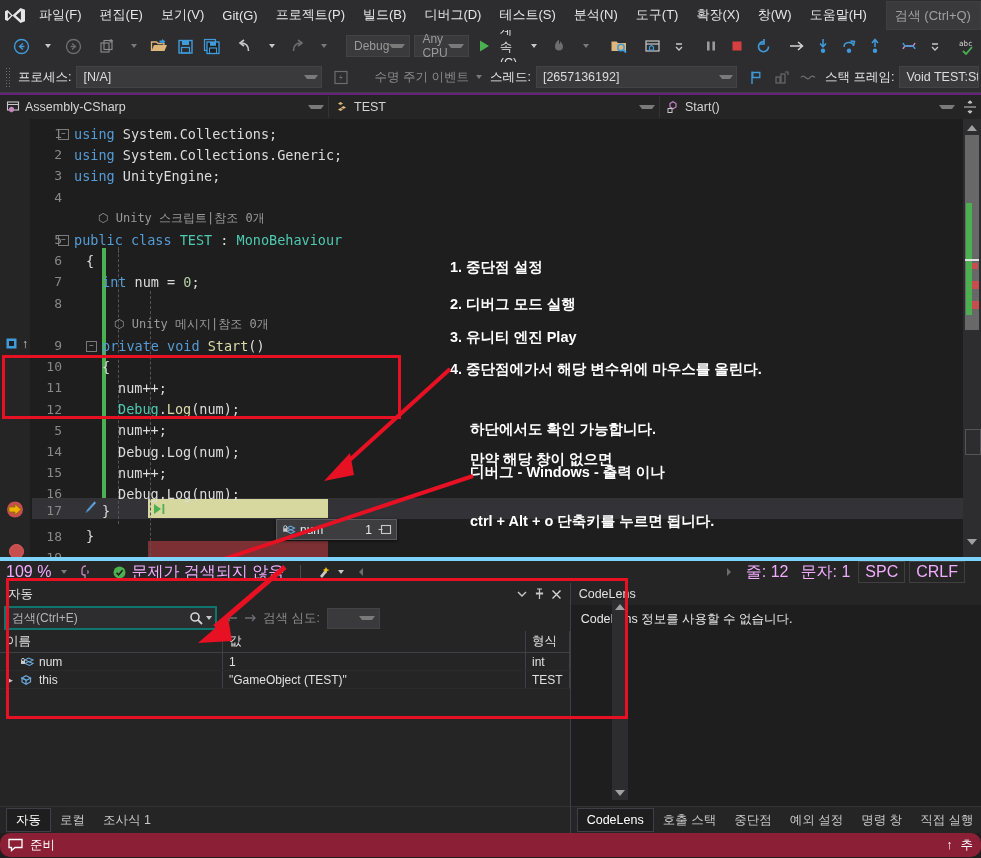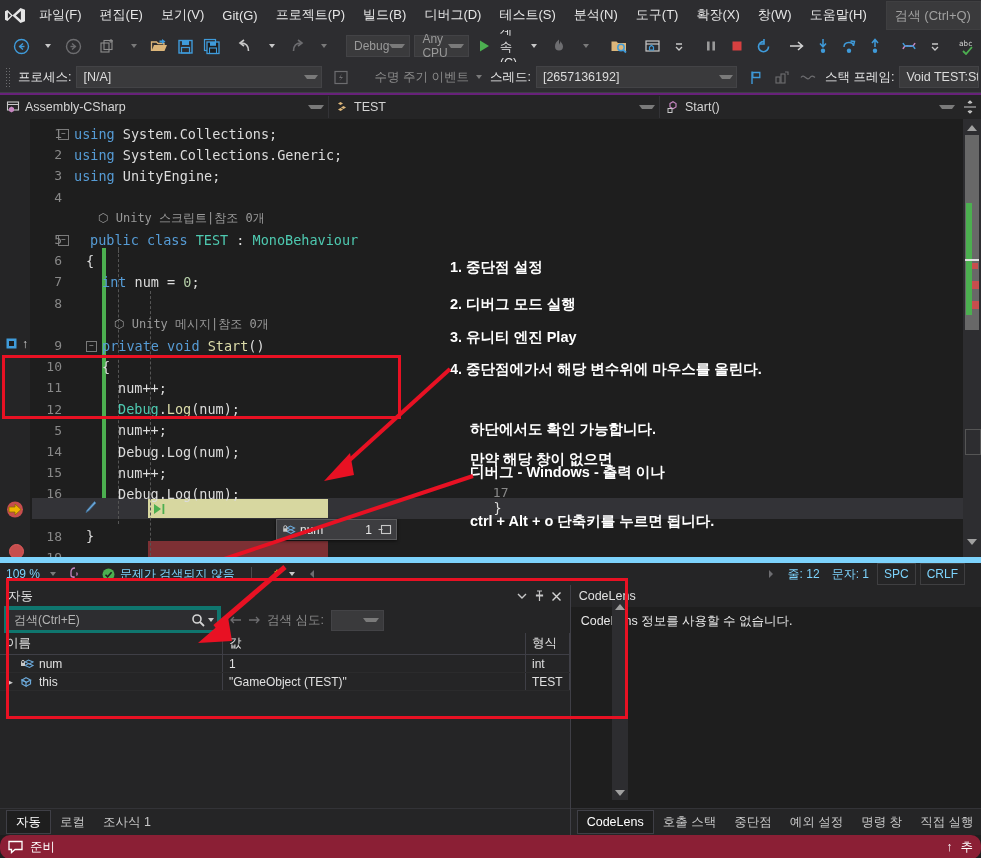--- a/index.html
+++ b/index.html
@@ -66,30 +66,30 @@
   .anno{position:absolute;color:#ffffff;font-size:14.5px;font-weight:bold;white-space:nowrap;
      font-family:"Liberation Sans",sans-serif;}
   .redbox{position:absolute;border:3px solid #e81123;pointer-events:none;}
   
   #vscroll{position:absolute;right:0;top:0;width:18px;height:100%;background:#2d2d30;}
   #vscroll .thumb{position:absolute;left:2px;width:14px;background:#686868;}
   .sb-arrow{position:absolute;left:4px;width:0;height:0;border-left:5px solid transparent;
      border-right:5px solid transparent;}
   
   #editstatus{height:22px;background:#252526;display:flex;align-items:center;
-     border-top:6px solid #7dd3fc;font-size:12px;color:#7dd3fc;}
+     border-top:4px solid #7dd3fc;font-size:16px;color:#f0abfc;}
   #editstatus .seg{display:flex;align-items:center;padding:0 6px;height:20px;white-space:nowrap;}
   .boxseg{border:1px solid #3f3f41;padding:1px 6px;margin:0 2px;}
   
   #bottom{display:flex;height:250px;background:#1e1e1e;}
   #autos-pane{width:630px;background:#252526;display:flex;flex-direction:column;border-right:1px solid #3f3f46;}
   .pane-head{height:22px;display:flex;align-items:center;padding:0 4px 0 8px;font-size:12.5px;color:#e0e0e0;background:#252526;}
   .pane-head .tools{margin-left:auto;display:flex;align-items:center;gap:6px;padding-right:4px;}
   #autos-toolbar{height:26px;display:flex;align-items:center;padding:0 4px;background:#252526;}
-  #autos-search{background:#2d2d30;border:4px solid #0f766e;height:20px;width:200px;display:flex;
+  #autos-search{background:#2d2d30;border:2px solid #0f766e;height:20px;width:200px;display:flex;
      align-items:center;padding:0 3px 0 6px;color:#b4b4b4;font-size:12px;}
   #autos-grid{flex:1;display:flex;flex-direction:column;overflow:hidden;}
   .grid-head{display:flex;height:21px;background:#252526;border-bottom:1px solid #3f3f46;font-size:12.5px;color:#e0e0e0;}
   .grid-head .cell{display:flex;align-items:center;padding:0 6px;border-right:1px solid #3f3f46;}
   .grow{display:flex;height:17px;font-size:12px;color:#e0e0e0;border-bottom:1px solid #2b2b2c;}
   .grow .cell{display:flex;align-items:center;padding:0 6px;border-right:1px solid #3f3f46;overflow:hidden;white-space:nowrap;}
   .c-name{width:210px;flex:none}.c-val{width:290px;flex:none}.c-type{flex:1}
   #codelens-pane{flex:1;display:flex;flex-direction:column;background:#1e1e1e;}
   #codelens-body{flex:1;padding:6px 10px;font-size:12.5px;color:#e8e8e8;}
   .tabstrip{height:26px;display:flex;align-items:center;background:#252526;padding-left:6px;border-top:1px solid #333337;}
@@ -413,35 +413,35 @@
   <div class="vguide" style="left:118px;top:128px;height:6px;"></div>
 
   <div id="code-lines">
       <div class="collapse" style="left: 58px; top: 10px;">−</div>
       <div class="codeline" style="top: 4px;"><div class="lnum">1</div><div class="ctext"><span style="margin-left: 0px;"><span class="k">using</span><span class="p"> System.Collections;</span></span></div></div>
       <div class="codeline" style="top: 25.2px;"><div class="lnum">2</div><div class="ctext"><span style="margin-left: 0px;"><span class="k">using</span><span class="p"> System.Collections.Generic;</span></span></div></div>
       <div class="codeline" style="top: 46.4px;"><div class="lnum">3</div><div class="ctext"><span style="margin-left: 0px;"><span class="k">using</span><span class="p"> UnityEngine;</span></span></div></div>
       <div class="codeline" style="top: 67.6px;"><div class="lnum">4</div><div class="ctext"><span style="margin-left: 0px;"></span></div></div>
       <div class="codeline" style="top: 88.8px;"><div class="lnum"></div><div class="ctext"><span class="cref" style="margin-left: 24px; font-size: 12px;">⬡ Unity 스크립트|참조 0개</span></div></div>
       <div class="collapse" style="left: 58px; top: 116px;">−</div>
-      <div class="codeline" style="top: 110px;"><div class="lnum">5</div><div class="ctext"><span style="margin-left: 16px;"><span class="k">public class </span><span class="t">TEST</span><span class="p"> : </span><span class="t">MonoBehaviour</span></span></div></div>
+      <div class="codeline" style="top: 110px;"><div class="lnum">5</div><div class="ctext"><span style="margin-left: 0px;"><span class="k">public class </span><span class="t">TEST</span><span class="p"> : </span><span class="t">MonoBehaviour</span></span></div></div>
       <div class="codeline" style="top: 131.2px;"><div class="lnum">6</div><div class="ctext"><span style="margin-left: 12px;"><span class="p">{</span></span></div></div>
       <div class="codeline" style="top: 152.4px;"><div class="lnum">7</div><div class="ctext"><span style="margin-left: 28px;"><span class="k">int</span><span class="p"> num = </span><span class="n">0</span><span class="p">;</span></span></div></div>
       <div class="codeline" style="top: 173.6px;"><div class="lnum">8</div><div class="ctext"><span style="margin-left: 0px;"></span></div></div>
       <div class="codeline" style="top: 194.8px;"><div class="lnum"></div><div class="ctext"><span class="cref" style="margin-left: 40px; font-size: 12px;">⬡ Unity 메시지|참조 0개</span></div></div>
       <div class="collapse" style="left: 86px; top: 222px;">−</div>
       <div class="codeline" style="top: 216px;"><div class="lnum">9</div><div class="ctext"><span style="margin-left: 28px;"><span class="k">private void </span><span class="m">Start</span><span class="p">()</span></span></div></div>
       <div class="codeline" style="top: 237.2px;"><div class="lnum">10</div><div class="ctext"><span style="margin-left: 28px;"><span class="p">{</span></span></div></div>
       <div class="codeline" style="top: 258.4px;"><div class="lnum">11</div><div class="ctext"><span style="margin-left: 44px;"><span class="p">num++;</span></span></div></div>
       <div class="codeline" style="top: 279.6px;"><div class="lnum">12</div><div class="ctext"><span style="margin-left: 44px;"><span class="t">Debug</span><span class="p">.</span><span class="m">Log</span><span class="p">(num);</span></span></div></div>
       <div class="codeline" style="top: 300.8px;"><div class="lnum">5</div><div class="ctext"><span style="margin-left: 44px;"><span class="p">num++;</span></span></div></div>
       <div class="codeline" style="top: 322px;"><div class="lnum">14</div><div class="ctext"><span style="margin-left: 44px;"><span class="p">Debug.Log(num);</span></span></div></div>
       <div class="codeline" style="top: 343.2px;"><div class="lnum">15</div><div class="ctext"><span style="margin-left: 44px;"><span class="p">num++;</span></span></div></div>
       <div class="codeline" style="top: 364.4px;"><div class="lnum">16</div><div class="ctext"><span style="margin-left: 44px;"><span class="p">Debug.Log(num);</span></span></div></div>
-      <div class="codeline" style="top: 366px; flex-direction: column;"><div class="lnum">17</div><div class="ctext"><span style="margin-left: 28px;"><span class="p">}</span></span></div></div>
+      <div class="codeline" style="top: 381px;"><div class="lnum">17</div><div class="ctext"><span style="margin-left: 28px;"><span class="p">}</span></span></div></div>
       <div class="codeline" style="top: 406.8px;"><div class="lnum">18</div><div class="ctext"><span style="margin-left: 12px;"><span class="p">}</span></span></div></div>
       <div class="codeline" style="top: 428px;"><div class="lnum">19</div><div class="ctext"><span style="margin-left: 0px;"></span></div></div>
       <div style="position: absolute; left: 152px; top: 384px;">
         <svg width="16" height="12" viewBox="0 0 16 12">
           <path d="M2 1 L9 6 L2 11 Z" fill="#4caf50"></path>
           <rect x="10.5" y="1" width="1.8" height="10" fill="#4caf50"></rect>
         </svg>
       </div>
     </div>
 

